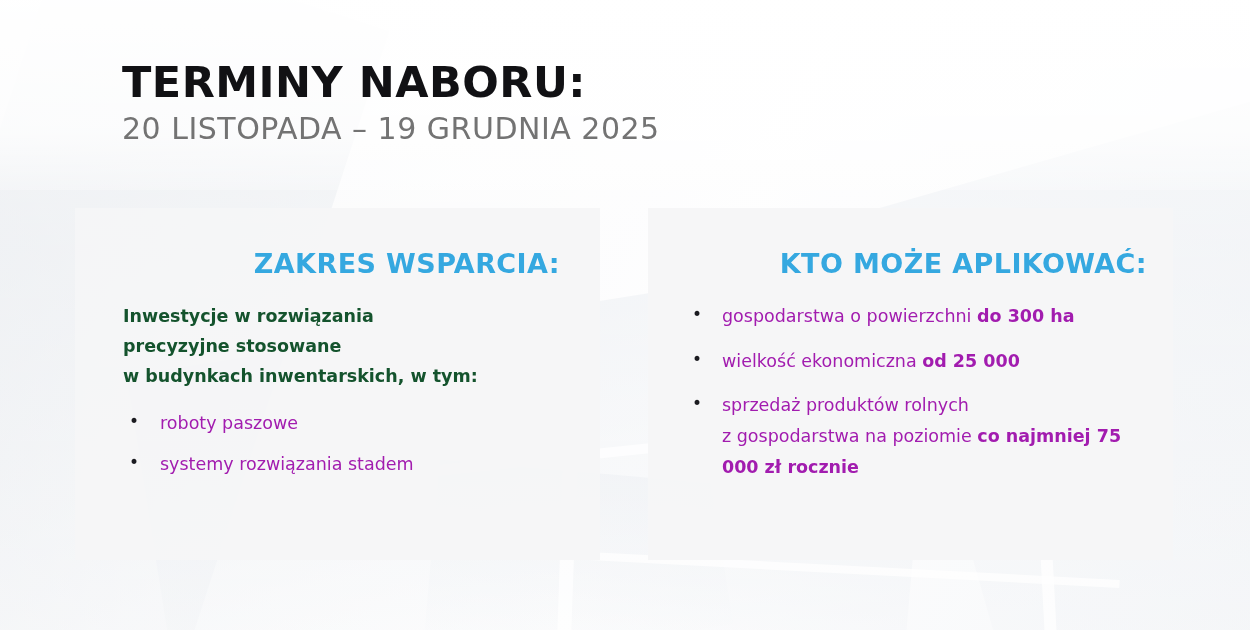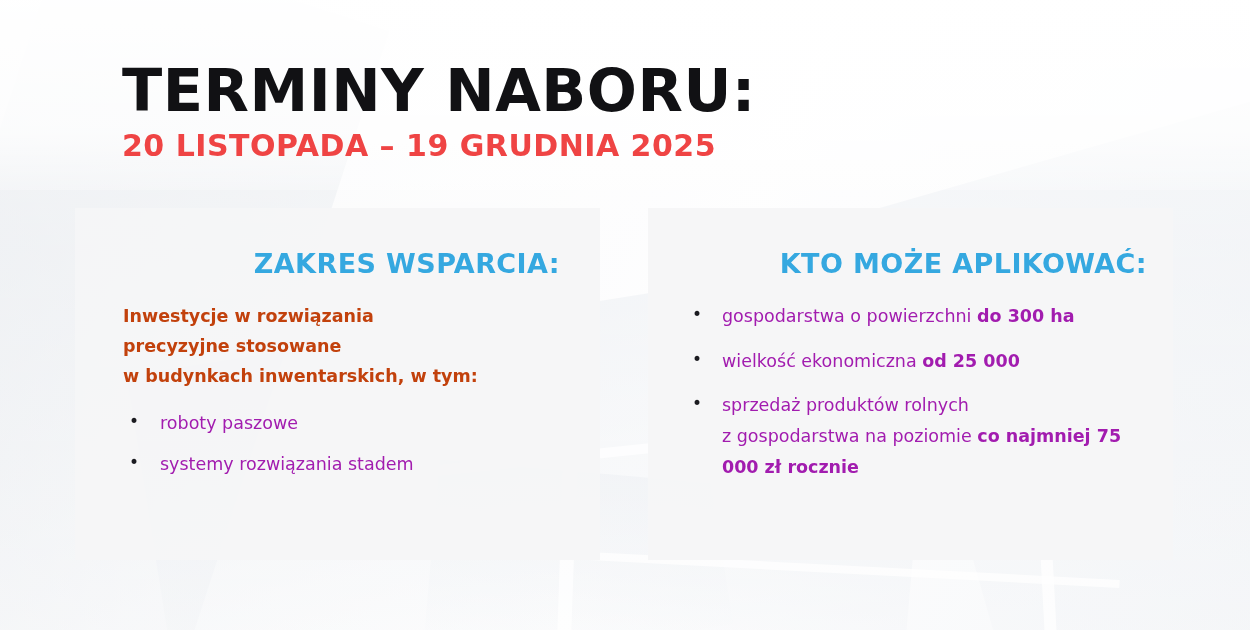--- a/index.html
+++ b/index.html
@@ -74,32 +74,32 @@
 
   
   .header {
     position: absolute;
     left: 122px;
     top: 60px;
   }
   .title {
     font-family: "DejaVu Sans", sans-serif;
     font-weight: bold;
-    font-size: 59px;
+    font-size: 43px;
     letter-spacing: 0.5px;
     color: #111114;
     margin: 0;
     line-height: 1.05;
   }
   .subtitle {
     font-family: "DejaVu Sans", sans-serif;
-    font-weight: bold;
+    font-weight: normal;
     font-size: 30px;
     letter-spacing: 0.5px;
-    color: #ef4444;
+    color: #737373;
     margin: 8px 0 0 0;
     line-height: 1.05;
   }
 
   
   .card {
     position: absolute;
     background: rgba(245,245,246,0.93);
     box-sizing: border-box;
   }
@@ -123,21 +123,21 @@
     font-size: 27px;
     letter-spacing: 0.4px;
     color: #35a8e0;
     margin: 0 0 22px 0;
     text-align: right;
   }
   .lead {
     font-family: "DejaVu Sans", sans-serif;
     font-weight: bold;
     font-size: 17.5px;
-    color: #c2410c;
+    color: #14532d;
     line-height: 1.72;
     margin: 0 0 18px 0;
   }
   ul.bullets {
     list-style: none;
     margin: 0;
     padding: 0;
   }
   ul.bullets li {
     position: relative;

